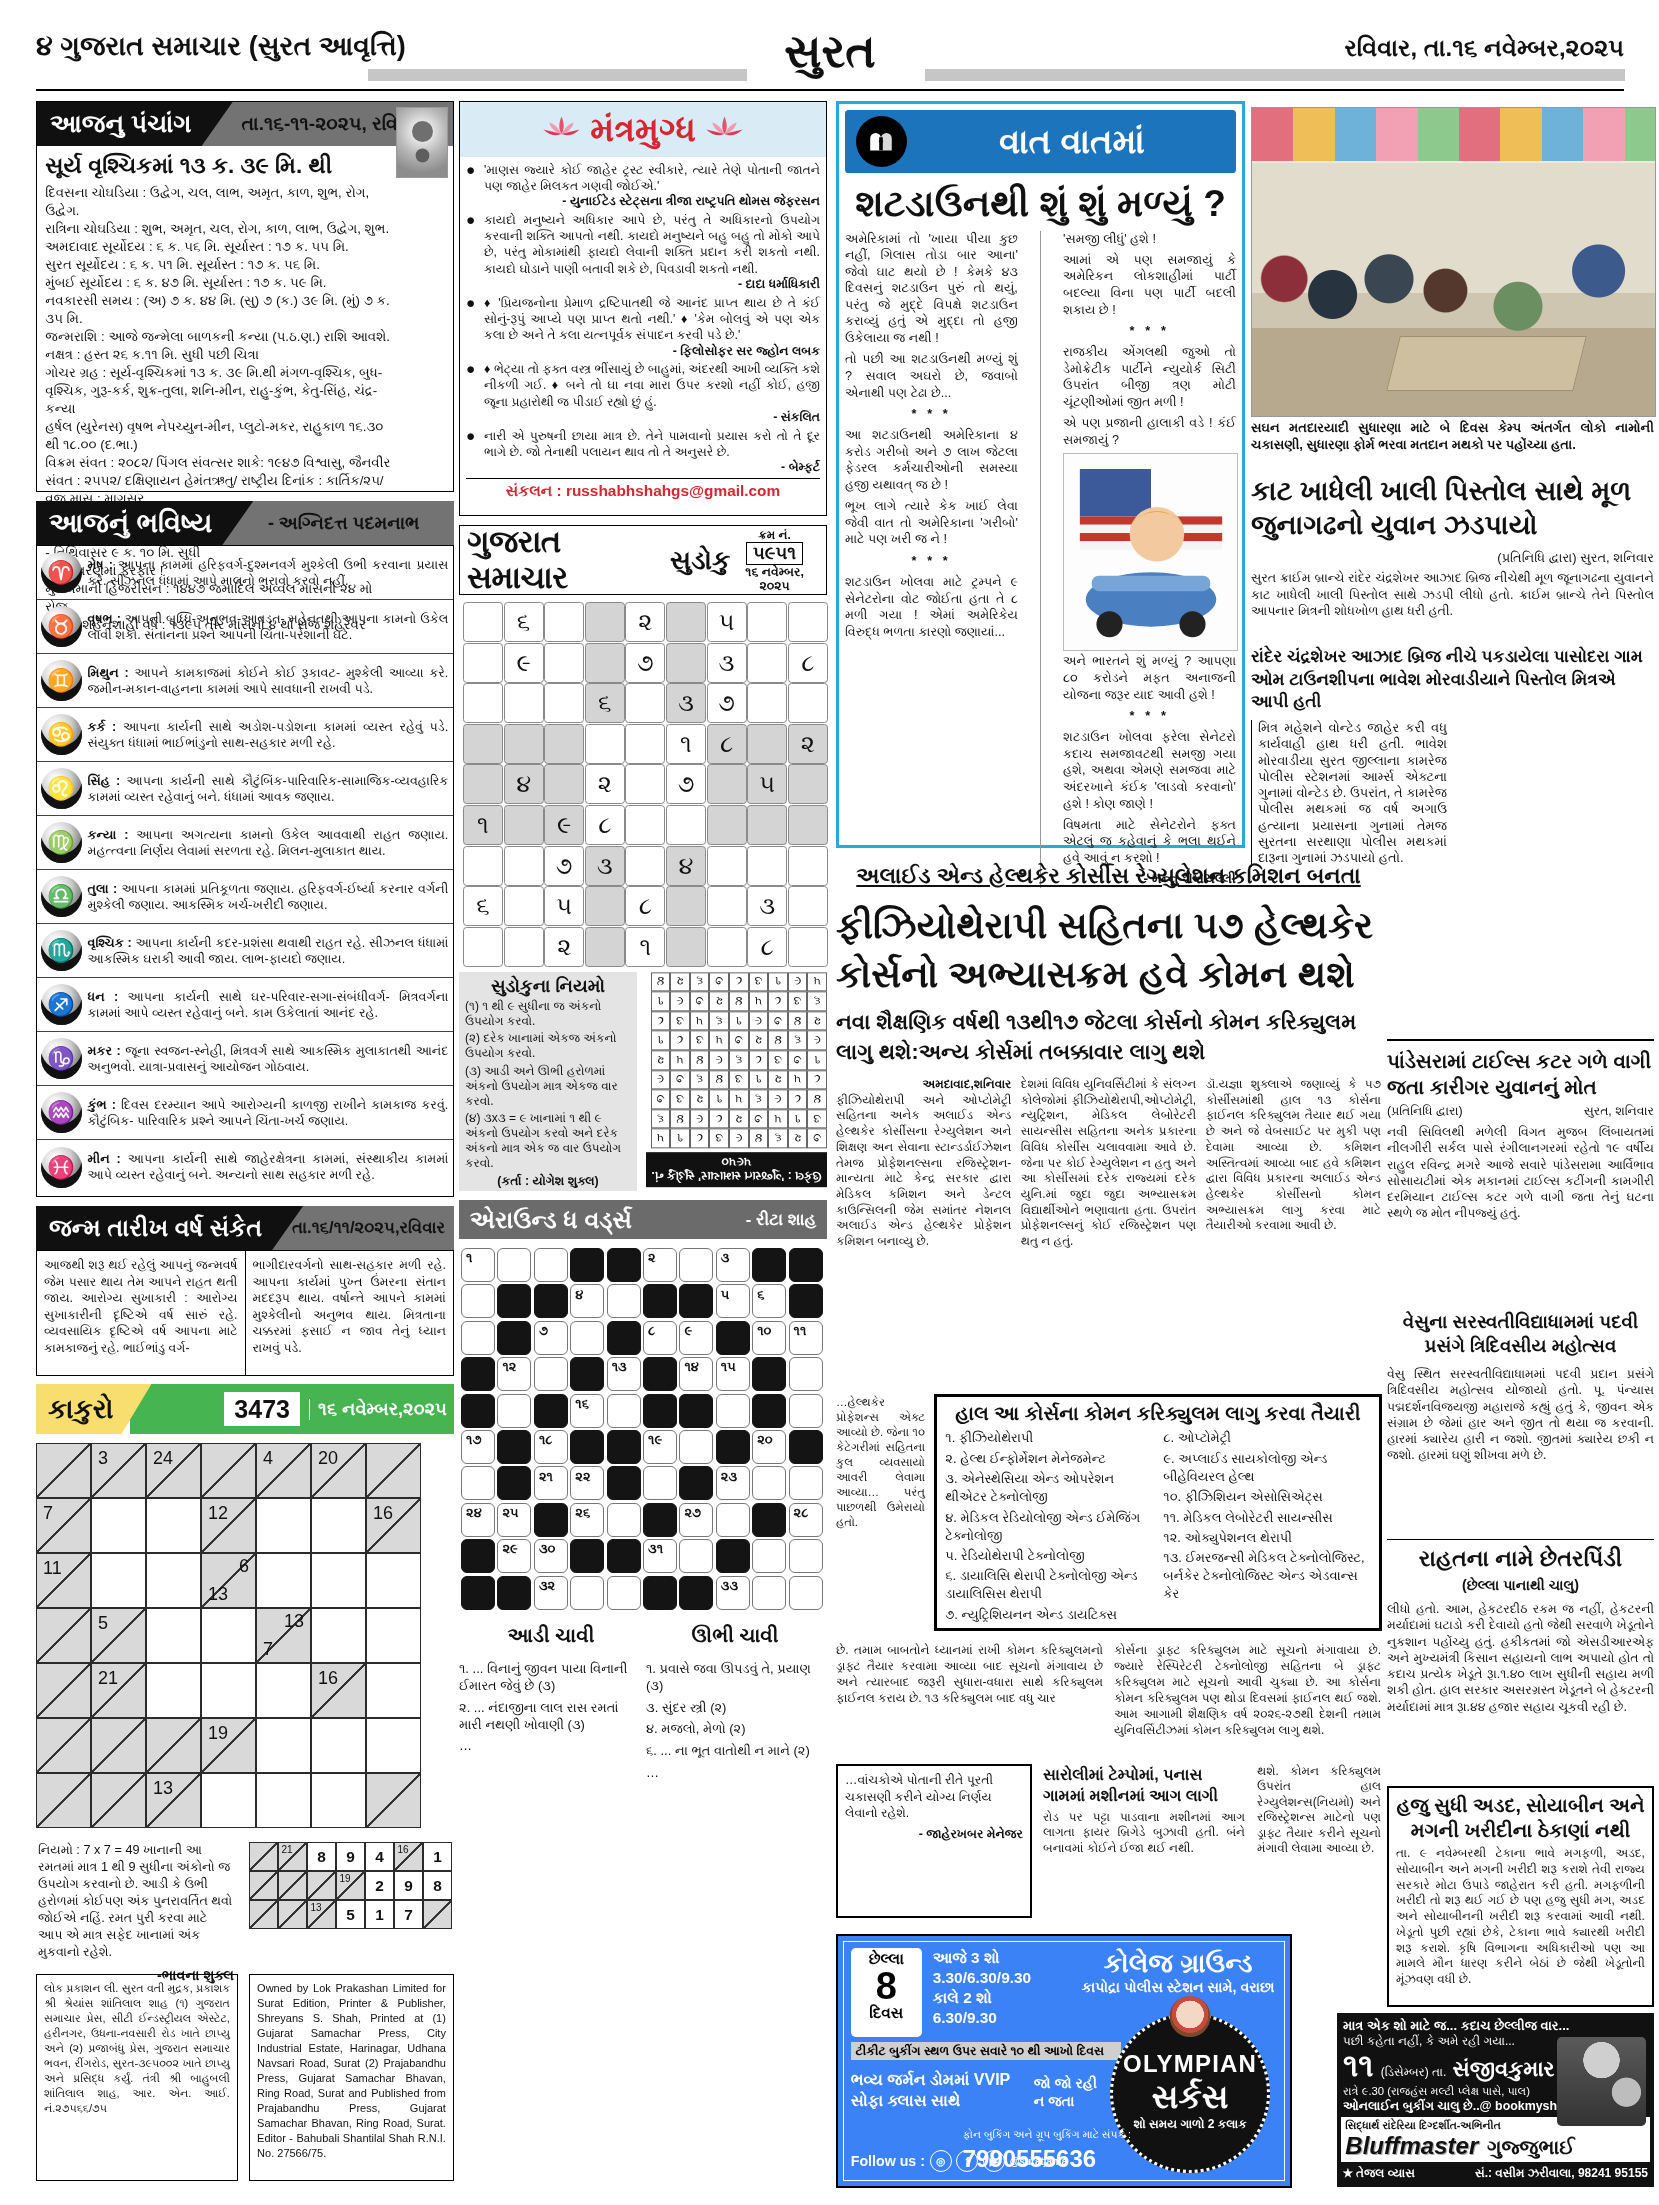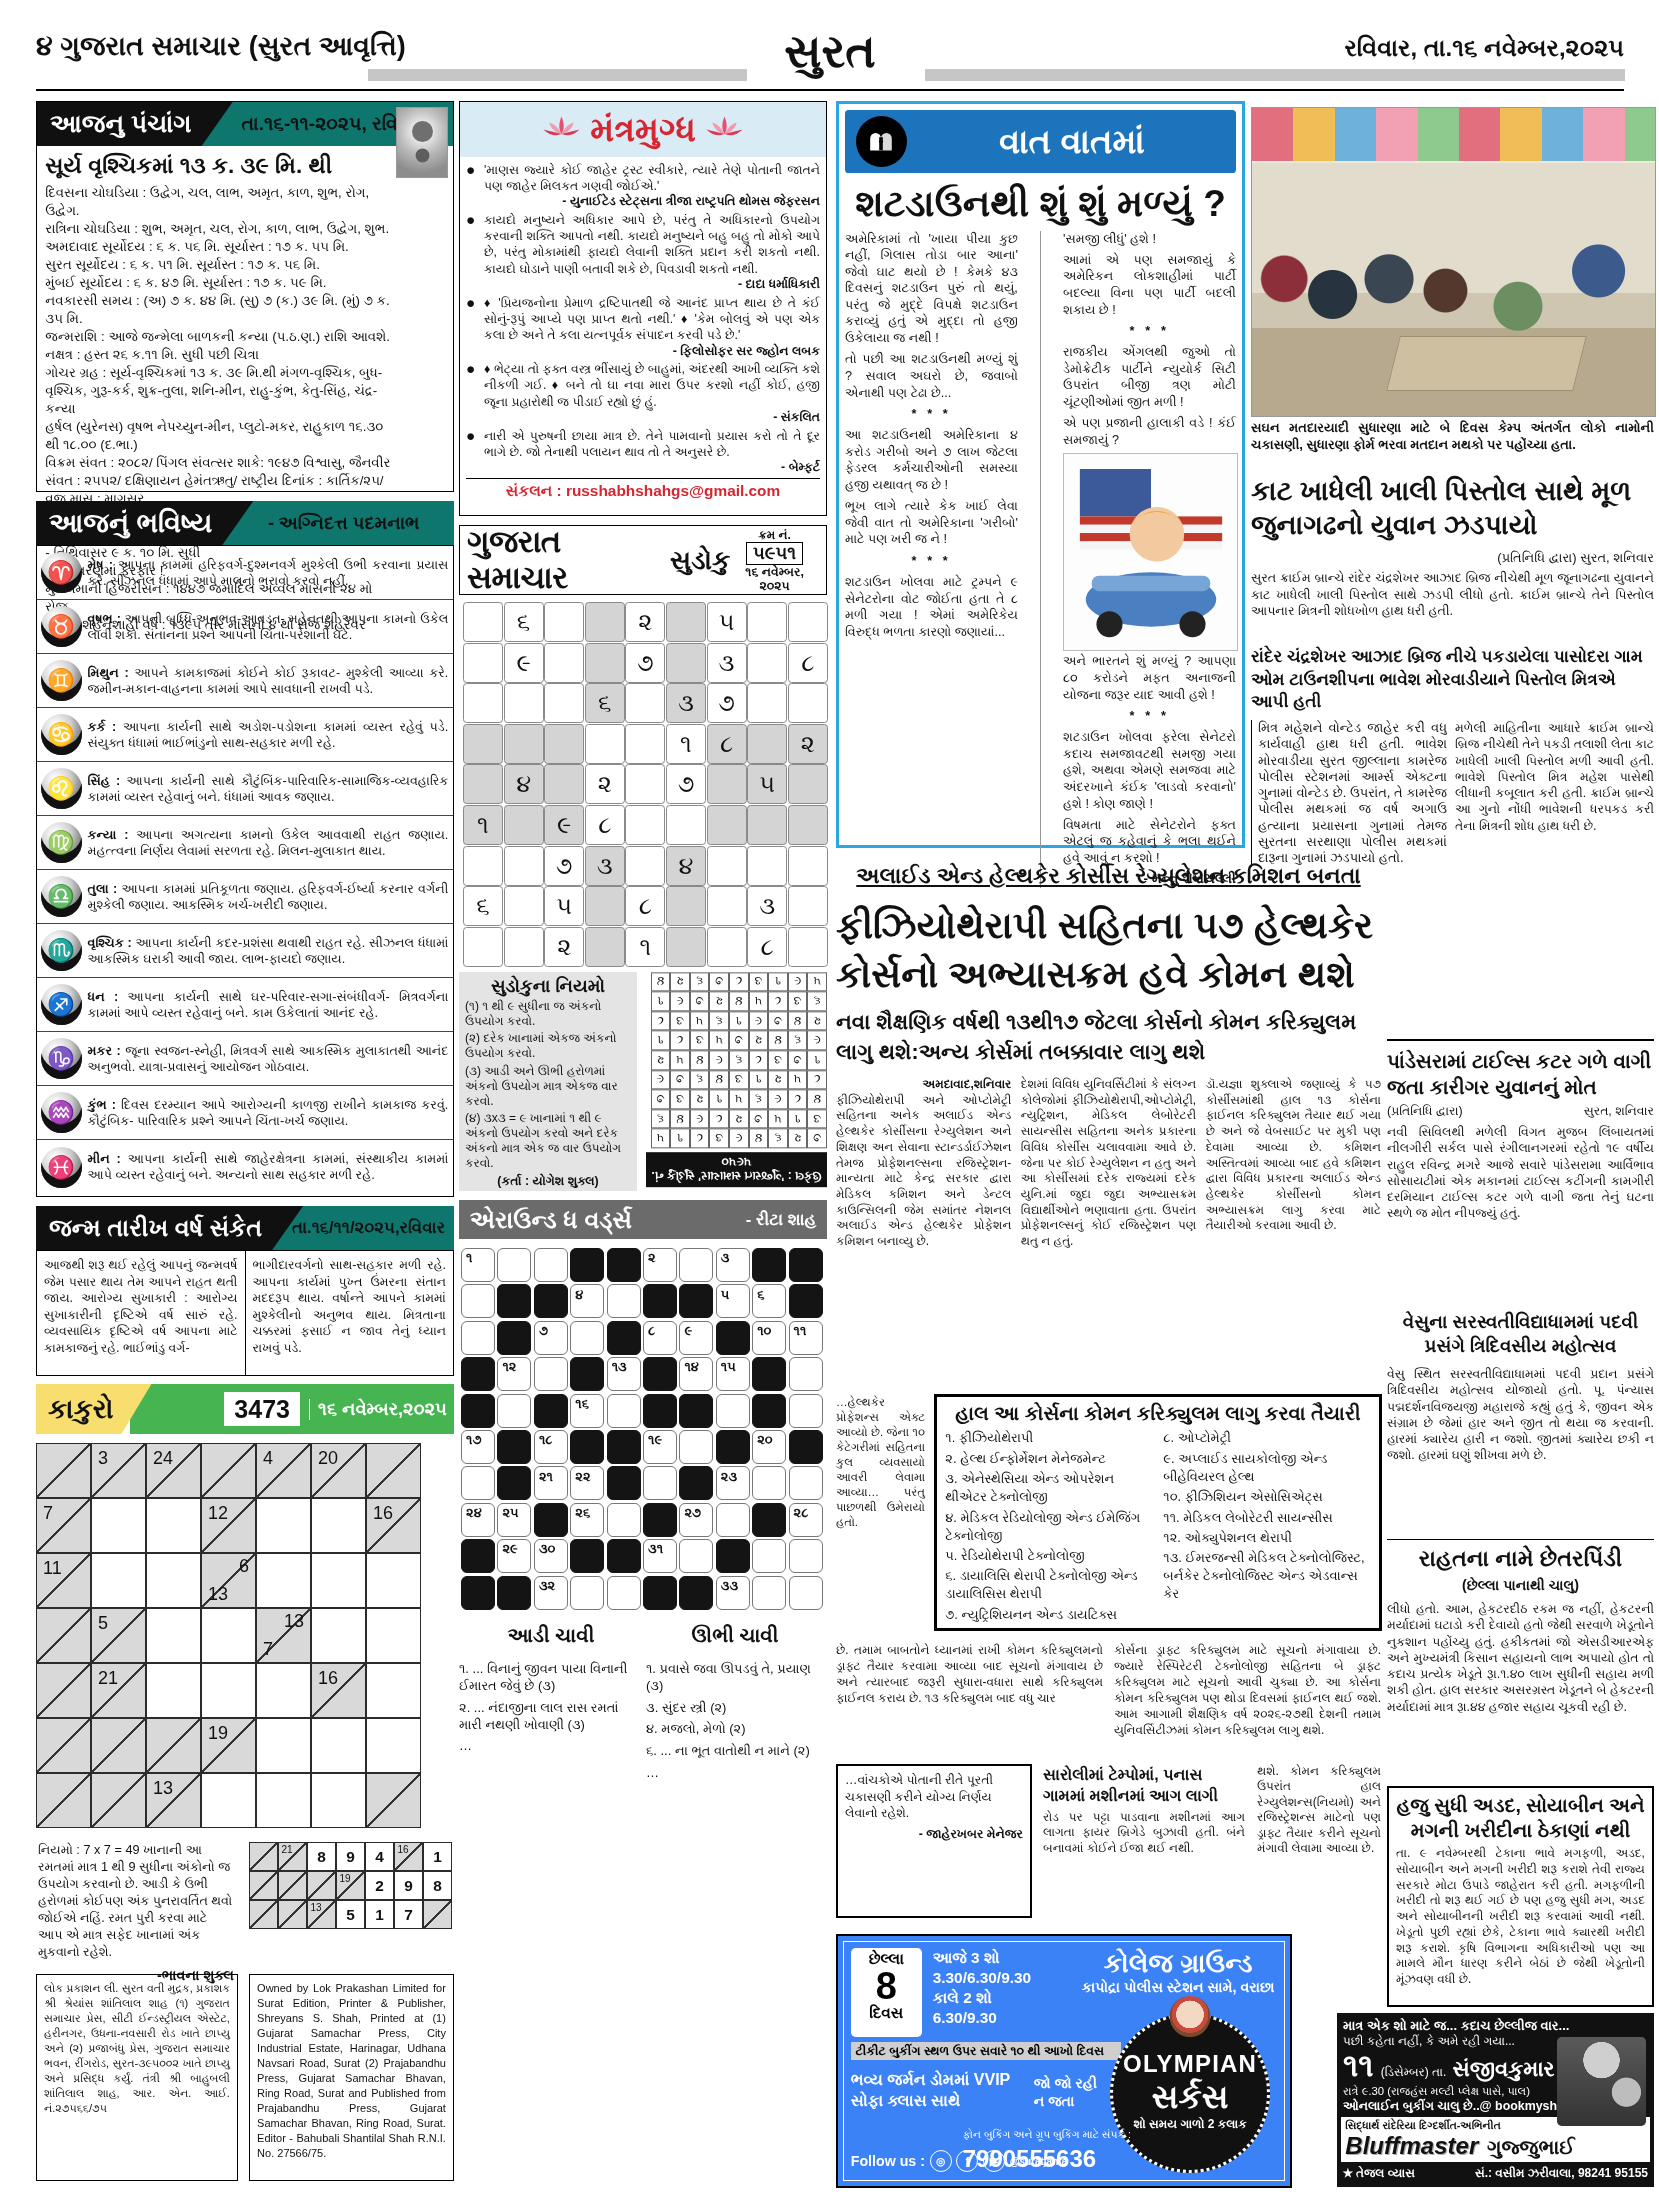--- a/index.html
+++ b/index.html
@@ -12,21 +12,21 @@
   .just{text-align:justify;}
   
   #hdr-left{left:36px;top:31px;font-size:27px;font-weight:900;}
   #hdr-city{left:50%;top:24px;transform:translateX(-50%);font-size:46px;font-weight:900;}
   #hdr-date{right:36px;top:34px;font-size:24px;font-weight:bold;}
   .hbar{top:69px;height:12px;background:#c6c6c6;}
   #hbar-l{left:368px;width:379px;}
   #hbar-r{left:925px;width:700px;}
   #hdr-rule{left:36px;right:36px;top:89px;height:2.4px;background:#000;}
   
-  .bhead{display:flex;height:44px;background:#0f766e;align-items:stretch;overflow:hidden;}
+  .bhead{display:flex;height:44px;background:#737373;align-items:stretch;overflow:hidden;}
   .bh-l{background:#101010;color:#fff;font-weight:900;display:flex;align-items:center;
         padding:0 41px 0 13px;clip-path:polygon(0 0,100% 0,calc(100% - 31px) 100%,0 100%);}
   .bh-r{flex:1;display:flex;align-items:center;justify-content:center;font-weight:bold;color:#111;
         margin-left:-20px;}
   
   #panchang{left:36px;top:101px;width:418px;height:391px;border:1.8px solid #000;box-sizing:border-box;}
   #panchang .bh-l{font-size:25px;}
   #panchang .bh-r{font-size:19px;}
   #panchang-body{padding:6px 57px 4.7px 8.3px;}
   #panchang-heading{font-size:22.5px;font-weight:900;margin:1.2px 0 4.7px 0;}
@@ -989,21 +989,20 @@
     <div id="np-people"></div>
     <div id="np-table"></div>
   </div>
   <div class="abs just" id="photo-caption">સઘન મતદારયાદી સુધારણા માટે બે દિવસ કેમ્પ અંતર્ગત લોકો નામોની ચકાસણી, સુધારણા ફોર્મ ભરવા મતદાન મથકો પર પહોંચ્યા હતા.</div>
 
   <div class="abs" id="pistol-headline">કાટ ખાધેલી ખાલી પિસ્તોલ સાથે મૂળ જુનાગઢનો યુવાન ઝડપાયો</div>
   <div class="abs rt" id="pistol-dateline">(પ્રતિનિધિ દ્વારા)  સુરત, શનિવાર</div>
   <div class="abs just" id="pistol-lead">સુરત ક્રાઈમ બ્રાન્ચે રાંદેર ચંદ્રશેખર આઝાદ બ્રિજ નીચેથી મૂળ જૂનાગઢના યુવાનને કાટ ખાધેલી ખાલી પિસ્તોલ સાથે ઝડપી લીધો હતો. ક્રાઈમ બ્રાન્ચે તેને પિસ્તોલ આપનાર મિત્રની શોધખોળ હાથ ધરી હતી.</div>
   <div class="abs" id="pistol-subhead">રાંદેર ચંદ્રશેખર આઝાદ બ્રિજ નીચે પકડાયેલા પાસોદરા ગામ ઓમ ટાઉનશીપના ભાવેશ મોરવાડીયાને પિસ્તોલ મિત્રએ આપી હતી</div>
   <div class="abs just" id="pistol-bodyA">મિત્ર મહેશને વોન્ટેડ જાહેર કરી વધુ કાર્યવાહી હાથ ધરી હતી. ભાવેશ મોરવાડીયા સુરત જીલ્લાના કામરેજ પોલીસ સ્ટેશનમાં આર્મ્સ એક્ટના ગુનામાં વોન્ટેડ છે. ઉપરાંત, તે કામરેજ પોલીસ મથકમાં જ વર્ષ અગાઉ હત્યાના પ્રયાસના ગુનામાં તેમજ સુરતના સરથાણા પોલીસ મથકમાં દારૂના ગુનામાં ઝડપાયો હતો.</div>
-  <div class="abs just" id="pistol-bodyB">મળેલી માહિતીના આધારે ક્રાઈમ બ્રાન્ચે બ્રિજ નીચેથી તેને પકડી તલાશી લેતા કાટ ખાધેલી ખાલી પિસ્તોલ મળી આવી હતી. ભાવેશે પિસ્તોલ મિત્ર મહેશ પાસેથી લીધાની કબૂલાત કરી હતી. ક્રાઈમ બ્રાન્ચે આ ગુનો નોંધી ભાવેશની ધરપકડ કરી તેના મિત્રની શોધ હાથ ધરી છે.</div>
 
   <div class="abs" id="tiles-rule"></div>
   <div class="abs" id="tiles-headline">પાંડેસરામાં ટાઈલ્સ કટર ગળે વાગી જતા કારીગર યુવાનનું મોત</div>
   <div class="abs" id="tiles-dateline">
     <span>(પ્રતિનિધિ દ્વારા)</span>
     <span>સુરત, શનિવાર</span>
   </div>
   <div class="abs just" id="tiles-body">નવી સિવિલથી મળેલી વિગત મુજબ લિંબાયતમાં નીલગીરી સર્કલ પાસે રંગીલાનગરમાં રહેતો ૧૯ વર્ષીય રાહુલ રવિન્દ્ર મગરે આજે સવારે પાંડેસરામા આર્વિભાવ સોસાયટીમાં એક મકાનમાં ટાઈલ્સ કટીંગની કામગીરી દરમિયાન ટાઈલ્સ કટર ગળે વાગી જતા તેનું ઘટના સ્થળે જ મોત નીપજ્યું હતું.</div>
 
   <div class="abs" id="mahotsav-headline">વેસુના સરસ્વતીવિદ્યાધામમાં પદવી પ્રસંગે ત્રિદિવસીય મહોત્સવ</div>

